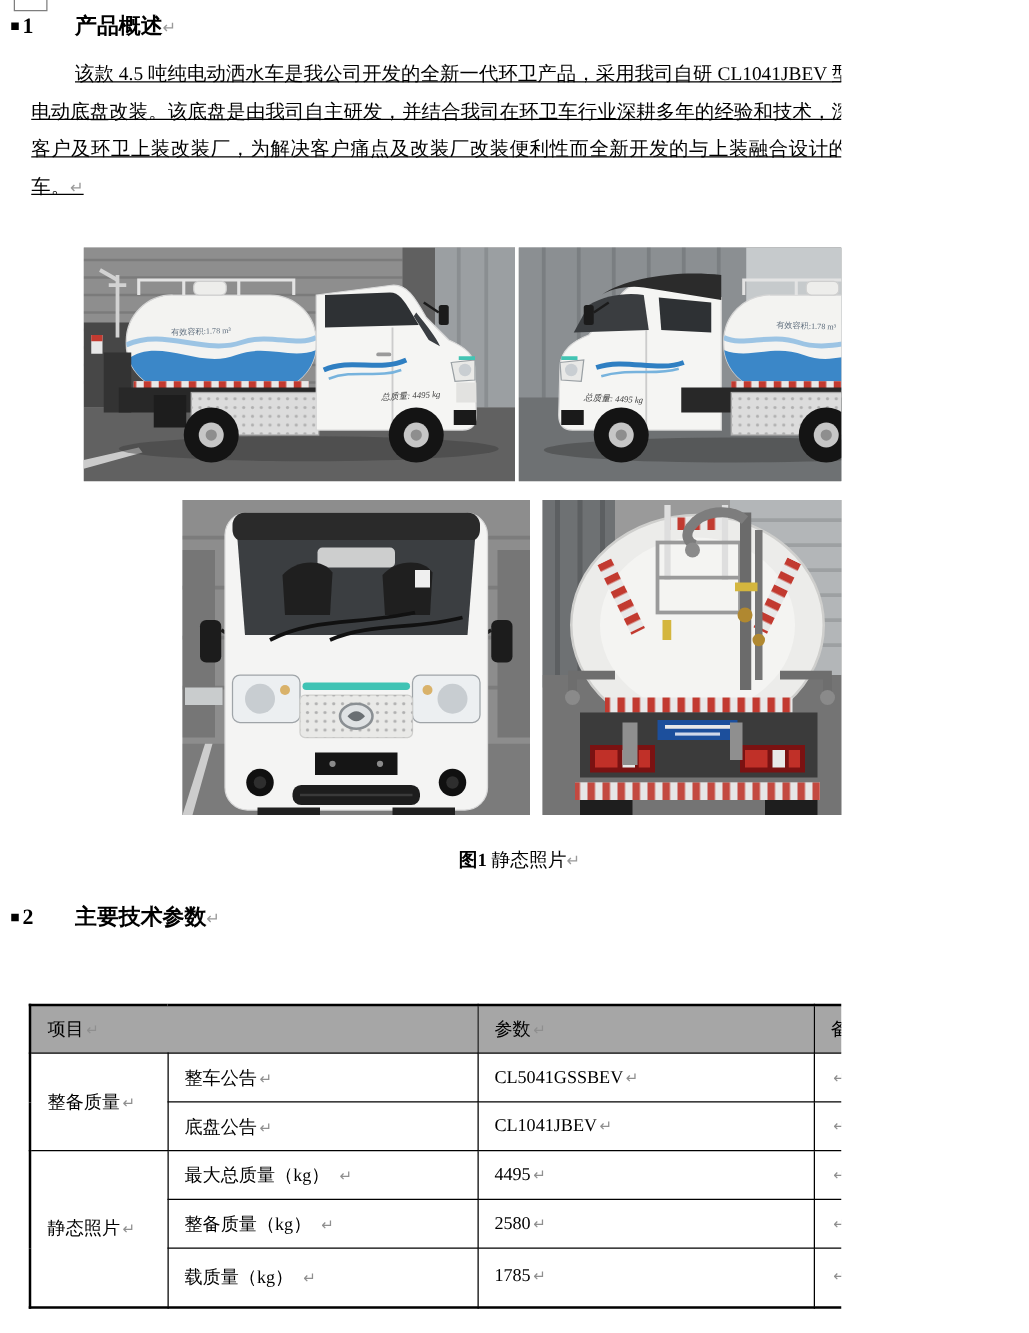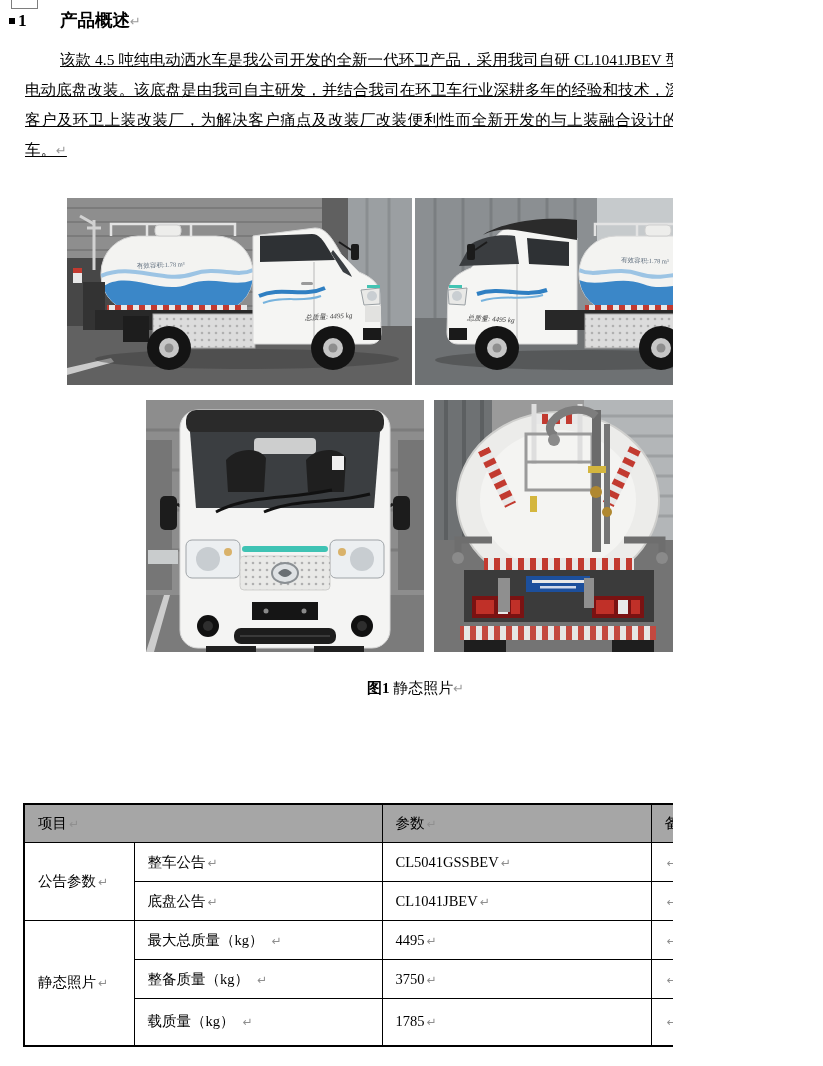--- a/index.html
+++ b/index.html
@@ -376,57 +376,60 @@
       </g>
     </svg>
   </div>
   <span class="pmark figmark fm2">↵</span>
 
   <div class="caption cap1">
     <span class="cap-label">图1</span>
     <span>静态照片</span><span class="pmark">↵</span>
   </div>
 
+  <div class="heading h2">
+    <span class="sq"></span><span class="hnum">2</span><span>主要技术参数</span><span class="pmark">↵</span>
+  </div>
 
 
   <table class="spec">
     <colgroup>
         <col style="width:110px">
         <col style="width:248px">
         <col style="width:269px">
         <col style="width:137px">
       </colgroup>
     <thead>
       <tr>
         <th colspan="2"><span>项目</span><span class="cmark">↵</span></th>
         <th><span>参数</span><span class="cmark">↵</span></th>
         <th><span>备注</span><span class="cmark">↵</span></th>
       </tr>
     </thead>
     <tbody>
       <tr class="r39">
-        <td rowspan="2"><span>公告参数</span><span class="cmark">↵</span></td>
+        <td rowspan="2"><span>整备质量</span><span class="cmark">↵</span></td>
         <td><span>整车公告</span><span class="cmark">↵</span></td>
         <td><span>CL5041GSSBEV</span><span class="cmark">↵</span></td>
         <td><span class="cmark">↵</span></td>
       </tr>
       <tr class="r39">
         <td><span>底盘公告</span><span class="cmark">↵</span></td>
         <td><span>CL1041JBEV</span><span class="cmark">↵</span></td>
         <td><span class="cmark">↵</span></td>
       </tr>
       <tr class="r39">
         <td rowspan="3"><span>静态照片</span><span class="cmark">↵</span></td>
         <td><span>最大总质量（kg）</span><span class="cmark sp">↵</span></td>
         <td><span>4495</span><span class="cmark">↵</span></td>
         <td><span class="cmark">↵</span></td>
       </tr>
       <tr class="r39">
         <td><span>整备质量（kg）</span><span class="cmark sp">↵</span></td>
-        <td><span>3750</span><span class="cmark">↵</span></td>
+        <td><span>2580</span><span class="cmark">↵</span></td>
         <td><span class="cmark">↵</span></td>
       </tr>
       <tr class="r47">
         <td><span>载质量（kg）</span><span class="cmark sp">↵</span></td>
         <td><span>1785</span><span class="cmark">↵</span></td>
         <td><span class="cmark">↵</span></td>
       </tr>
     </tbody>
   </table>
 

